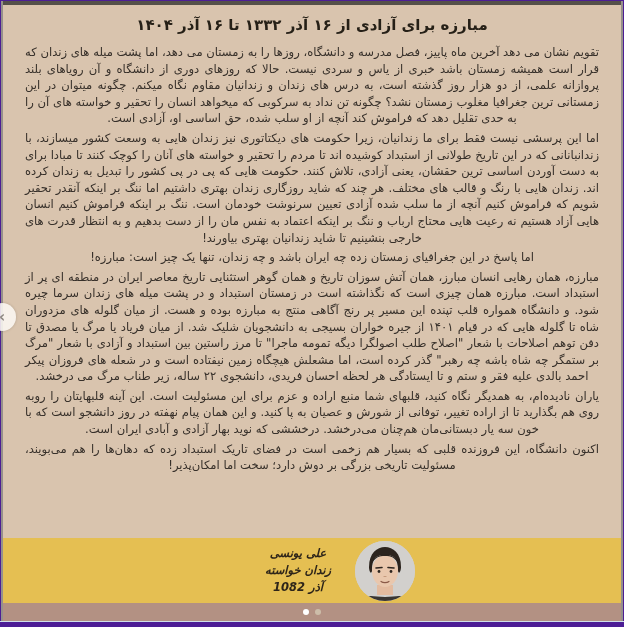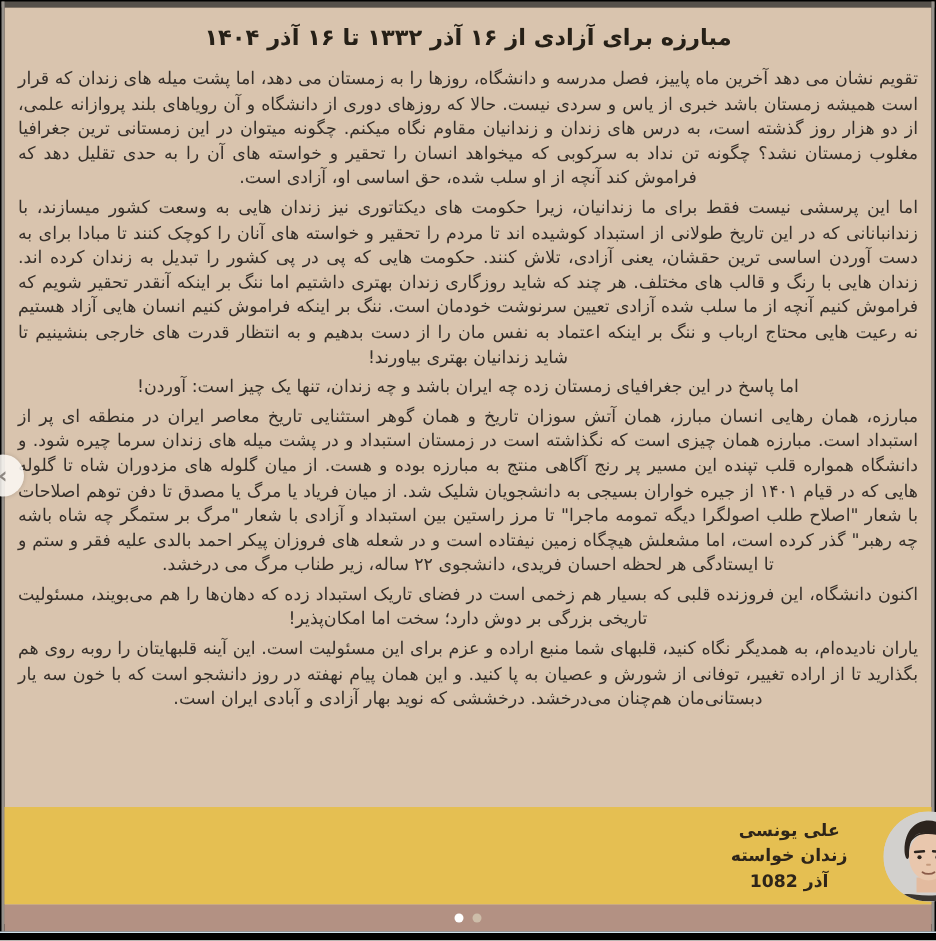--- a/index.html
+++ b/index.html
@@ -1,52 +1,52 @@
 <!DOCTYPE html>
 <html lang="fa"><head>
 <meta charset="utf-8">
 <style>
   html,body{margin:0;padding:0;background:#ffffff;}
   .stage{
-    position:relative;width:624px;height:627px;background:#000000;
+    position:relative;width:624px;height:627px;background:#4c1d95;
     font-family:"DejaVu Sans",sans-serif;overflow:hidden;
   }
   
   .frame-top{position:absolute;left:1px;right:1px;top:1px;height:4px;background:#55504a;}
   .frame-left{position:absolute;left:1px;top:1px;width:2px;height:620px;background:#96918b;}
   .frame-right{position:absolute;right:1px;top:1px;width:2px;height:620px;background:#96918b;}
   .bottom-line{position:absolute;left:0;right:0;top:621px;height:1px;background:#cfe0ea;}
 
   .doc{
     position:absolute;left:3px;right:3px;top:5px;height:611px;
     background:#d9c4ae;direction:rtl;
   }
   .doc-title{
     margin:11px 8px 10px;text-align:center;
     font-size:15px;font-weight:bold;color:#262017;letter-spacing:0;
   }
   .body-text{
-    padding:0 9px;color:#37302a;font-size:11.6px;line-height:16.6px;
+    padding:0 22px;color:#37302a;font-size:11.6px;line-height:16.6px;
     text-align:justify;text-align-last:center;
   }
   .body-text p{margin:0 0 3px 0;}
   .body-text p.single{text-align:center;}
 
   
   .carousel-arrow{
     position:absolute;left:-12px;top:303px;width:28px;height:28px;border-radius:50%;
     background:rgba(250,247,243,.88);box-shadow:0 0 3px rgba(0,0,0,.18);
     display:flex;align-items:center;justify-content:center;
     color:#8d8781;font-size:15px;font-weight:bold;cursor:pointer;direction:ltr;
   }
 
   
   .sig-band{
     position:absolute;left:0;right:0;top:533px;height:65px;background:#e5bf52;
-    display:flex;align-items:center;
+    display:flex;align-items:center;justify-content:center;font-style:italic;
   }
   .sig-group{display:flex;align-items:center;gap:24px;transform:translateX(28px);}
   .author-photo{
     width:60px;height:60px;border-radius:50%;overflow:hidden;flex:0 0 auto;
     background:#d2d0cd;
   }
   .sig-text{
     text-align:center;color:#2e2519;font-weight:bold;font-size:11.5px;line-height:17px;
   }
 
@@ -68,24 +68,24 @@
   <div class="frame-left"></div>
   <div class="frame-right"></div>
 
   <div class="doc">
 
     <div class="doc-title">مبارزه برای آزادی از ۱۶ آذر ۱۳۳۲ تا ۱۶ آذر ۱۴۰۴</div>
 
     <div class="body-text">
       <p>تقویم نشان می دهد آخرین ماه پاییز، فصل مدرسه و دانشگاه، روزها را به زمستان می دهد، اما پشت میله های زندان که قرار است همیشه زمستان باشد خبری از یاس و سردی نیست. حالا که روزهای دوری از دانشگاه و آن رویاهای بلند پروازانه علمی، از دو هزار روز گذشته است، به درس های زندان و زندانیان مقاوم نگاه میکنم. چگونه میتوان در این زمستانی ترین جغرافیا مغلوب زمستان نشد؟ چگونه تن نداد به سرکوبی که میخواهد انسان را تحقیر و خواسته های آن را به حدی تقلیل دهد که فراموش کند آنچه از او سلب شده، حق اساسی او، آزادی است.</p>
       <p>اما این پرسشی نیست فقط برای ما زندانیان، زیرا حکومت های دیکتاتوری نیز زندان هایی به وسعت کشور میسازند، با زندانبانانی که در این تاریخ طولانی از استبداد کوشیده اند تا مردم را تحقیر و خواسته های آنان را کوچک کنند تا مبادا برای به دست آوردن اساسی ترین حقشان، یعنی آزادی، تلاش کنند. حکومت هایی که پی در پی کشور را تبدیل به زندان کرده اند. زندان هایی با رنگ و قالب های مختلف. هر چند که شاید روزگاری زندان بهتری داشتیم اما ننگ بر اینکه آنقدر تحقیر شویم که فراموش کنیم آنچه از ما سلب شده آزادی تعیین سرنوشت خودمان است. ننگ بر اینکه فراموش کنیم انسان هایی آزاد هستیم نه رعیت هایی محتاج ارباب و ننگ بر اینکه اعتماد به نفس مان را از دست بدهیم و به انتظار قدرت های خارجی بنشینیم تا شاید زندانیان بهتری بیاورند!</p>
-      <p class="single">اما پاسخ در این جغرافیای زمستان زده چه ایران باشد و چه زندان، تنها یک چیز است: آوردن!</p>
+      <p class="single">اما پاسخ در این جغرافیای زمستان زده چه ایران باشد و چه زندان، تنها یک چیز است: مبارزه!</p>
       <p>مبارزه، همان رهایی انسان مبارز، همان آتش سوزان تاریخ و همان گوهر استثنایی تاریخ معاصر ایران در منطقه ای پر از استبداد است. مبارزه همان چیزی است که نگذاشته است در زمستان استبداد و در پشت میله های زندان سرما چیره شود. و دانشگاه همواره قلب تپنده این مسیر پر رنج آگاهی منتج به مبارزه بوده و هست. از میان گلوله های مزدوران شاه تا گلوله هایی که در قیام ۱۴۰۱ از جیره خواران بسیجی به دانشجویان شلیک شد. از میان فریاد یا مرگ یا مصدق تا دفن توهم اصلاحات با شعار "اصلاح طلب اصولگرا دیگه تمومه ماجرا" تا مرز راستین بین استبداد و آزادی با شعار "مرگ بر ستمگر چه شاه باشه چه رهبر" گذر کرده است، اما مشعلش هیچگاه زمین نیفتاده است و در شعله های فروزان پیکر احمد بالدی علیه فقر و ستم و تا ایستادگی هر لحظه احسان فریدی، دانشجوی ۲۲ ساله، زیر طناب مرگ می درخشد.</p>
+      <p>یاران نادیده‌ام، به همدیگر نگاه کنید، قلبهای شما منبع اراده و عزم برای این مسئولیت است. این آینه قلبهایتان را روبه روی هم بگذارید تا از اراده تغییر، توفانی از شورش و عصیان به پا کنید. و این همان پیام نهفته در روز دانشجو است که با خون سه یار دبستانی‌مان هم‌چنان می‌درخشد. درخششی که نوید بهار آزادی و آبادی ایران است.</p>
       <p>اکنون دانشگاه، این فروزنده قلبی که بسیار هم زخمی است در فضای تاریک استبداد زده که دهان‌ها را هم می‌بویند، مسئولیت تاریخی بزرگی بر دوش دارد؛ سخت اما امکان‌پذیر!</p>
-      <p>یاران نادیده‌ام، به همدیگر نگاه کنید، قلبهای شما منبع اراده و عزم برای این مسئولیت است. این آینه قلبهایتان را روبه روی هم بگذارید تا از اراده تغییر، توفانی از شورش و عصیان به پا کنید. و این همان پیام نهفته در روز دانشجو است که با خون سه یار دبستانی‌مان هم‌چنان می‌درخشد. درخششی که نوید بهار آزادی و آبادی ایران است.</p>
     </div>
 
     <div class="sig-band">
       <div class="sig-group">
         <div class="author-photo">
           <svg width="60" height="60" viewBox="0 0 60 60">
             <rect x="0" y="0" width="60" height="60" fill="#d2d0cd"></rect>
             <path d="M30 56 C18 56 12 52 10 60 L50 60 C48 52 42 56 30 56 Z" fill="#3a3632"></path>
             <rect x="22" y="44" width="16" height="10" fill="#e3bb9f"></rect>
             <path d="M14 26 C14 12 22 6 30 6 C38 6 46 12 46 26 C46 30 44 34 43 30 C43 16 38 14 30 14 C22 14 17 16 17 30 C16 34 14 30 14 26 Z" fill="#2c241e"></path>

